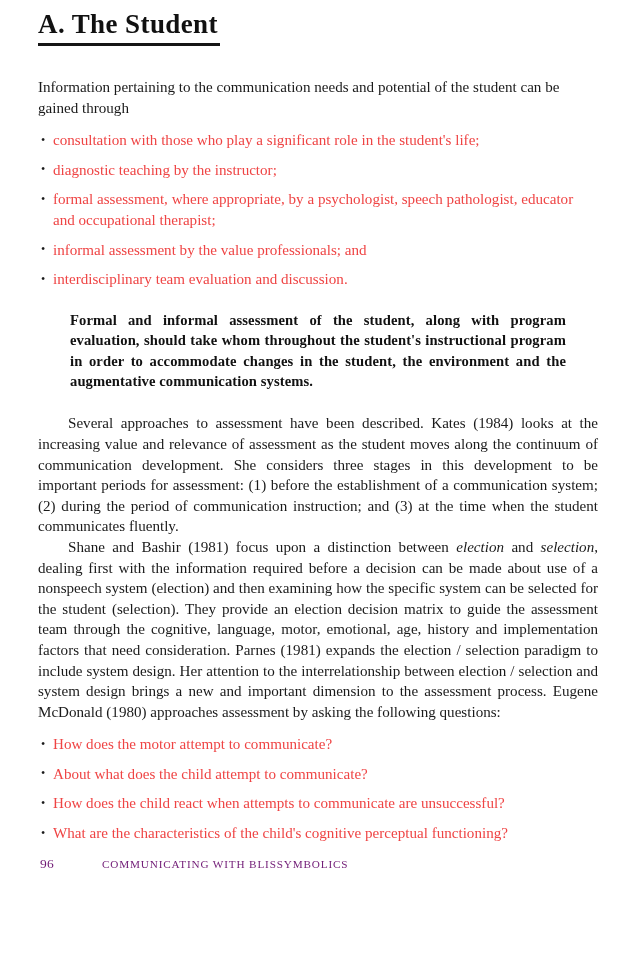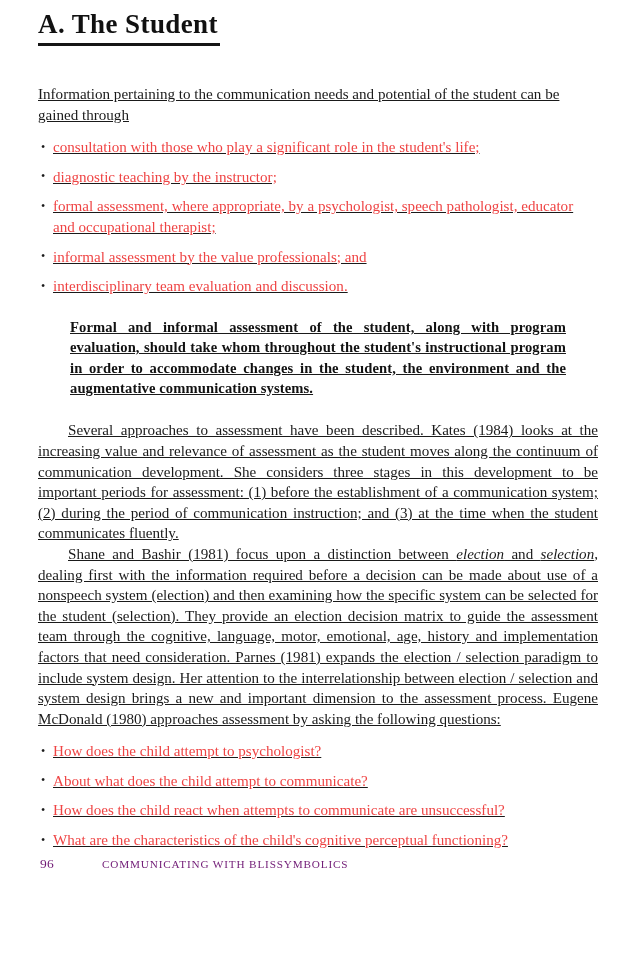--- a/index.html
+++ b/index.html
@@ -45,23 +45,22 @@
     margin-top: 5px;
     width: 182px;
     height: 2.5px;
     background: #161616;
   }
 
   
   .content {
     position: absolute;
     left: 38px;
-    top: 84px;
+    top: 77px;
     width: 560px;
-    text-decoration: underline;
   }
 
   p.body {
     margin: 0;
     font-size: 15.1px;
     line-height: 20.6px;
     text-align: justify;
     color: #1a1a1a;
   }
   p.intro {
@@ -163,21 +162,21 @@
     </ul>
 
     <p class="boldblock">Formal and informal assessment of the student, along with program evaluation, should take whom throughout the student's instructional program in order to accommodate changes in the student, the environment and the augmentative communication systems.</p>
 
     <div class="para-stack">
       <p class="body indent">Several approaches to assessment have been described. Kates (1984) looks at the increasing value and relevance of assessment as the student moves along the continuum of communication development. She considers three stages in this development to be important periods for assessment: (1) before the establishment of a communication system; (2) during the period of communication instruction; and (3) at the time when the student communicates fluently.</p>
       <p class="body indent"><span>Shane and Bashir (1981) focus upon a distinction between </span><em>election</em><span> and </span><em>selection</em><span>, dealing first with the information required before a decision can be made about use of a nonspeech system (election) and then examining how the specific system can be selected for the student (selection). They provide an election decision matrix to guide the assessment team through the cognitive, language, motor, emotional, age, history and implementation factors that need consideration. Parnes (1981) expands the election / selection paradigm to include system design. Her attention to the interrelationship between election / selection and system design brings a new and important dimension to the assessment process. Eugene McDonald (1980) approaches assessment by asking the following questions:</span></p>
     </div>
 
     <ul class="blist qlist">
-      <li>How does the child attempt to psychologist?</li>
+      <li>How does the motor attempt to communicate?</li>
       <li>About what does the child attempt to communicate?</li>
       <li>How does the child react when attempts to communicate are unsuccessful?</li>
       <li>What are the characteristics of the child's cognitive perceptual functioning?</li>
     </ul>
 
   </div>
 
   <div class="footer">
     <span class="folio">96</span>
     <span class="running-head">Communicating with Blissymbolics</span>

